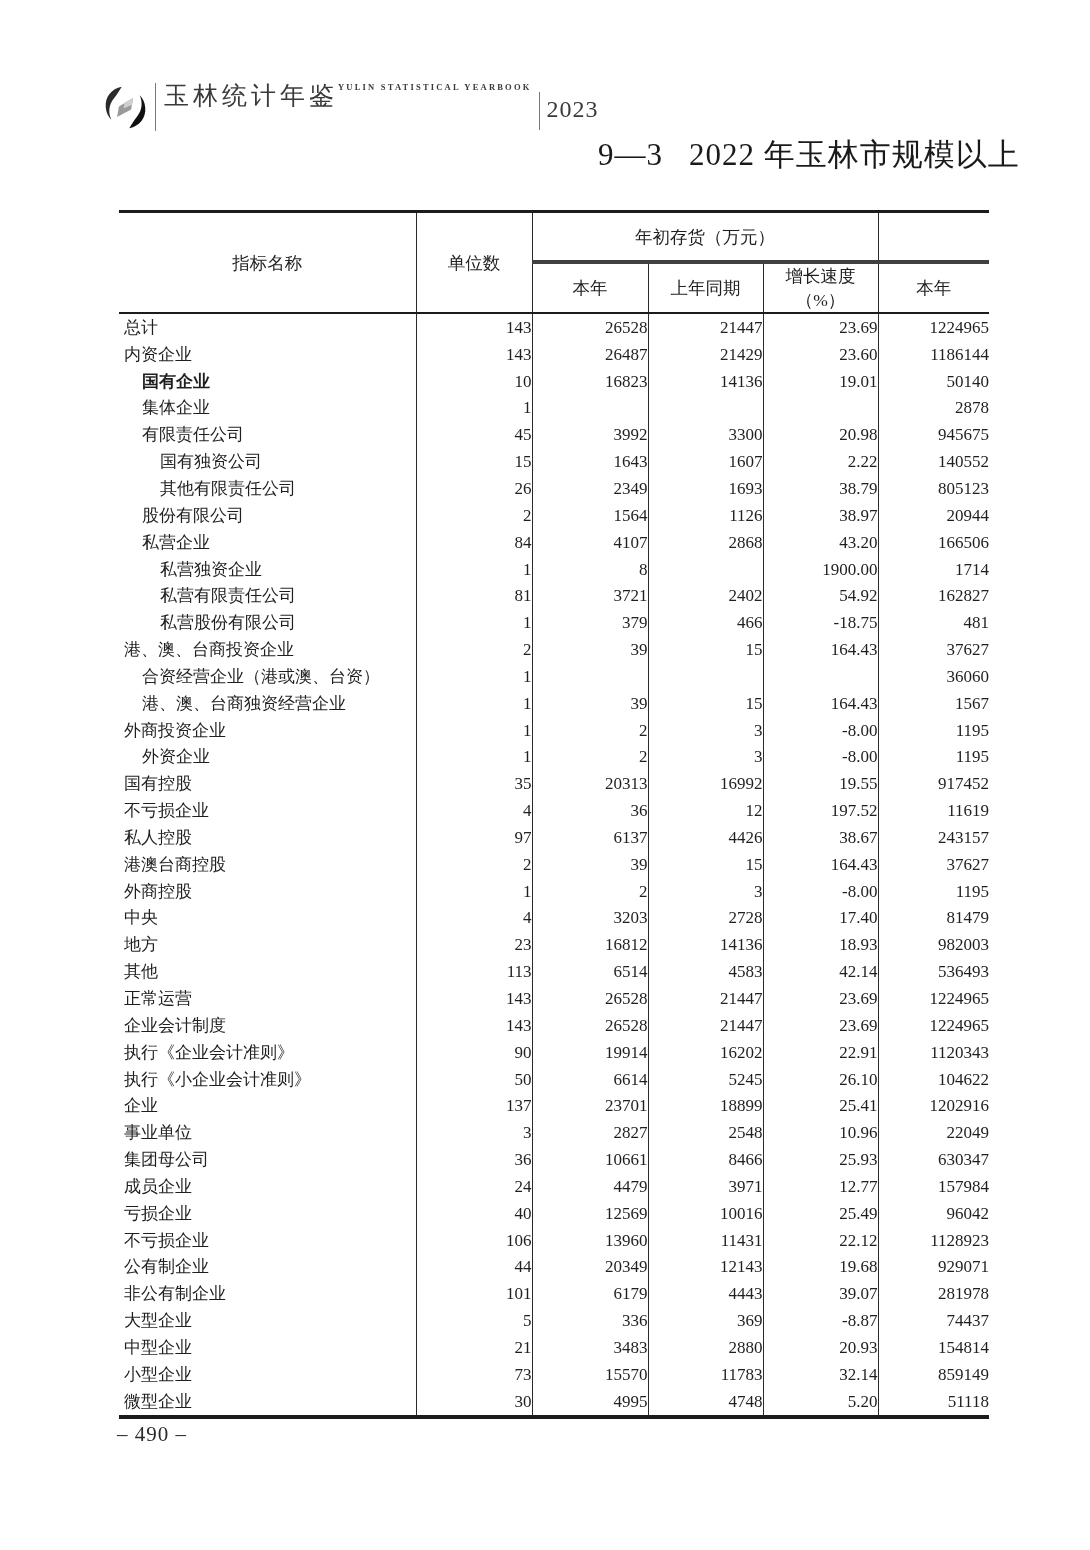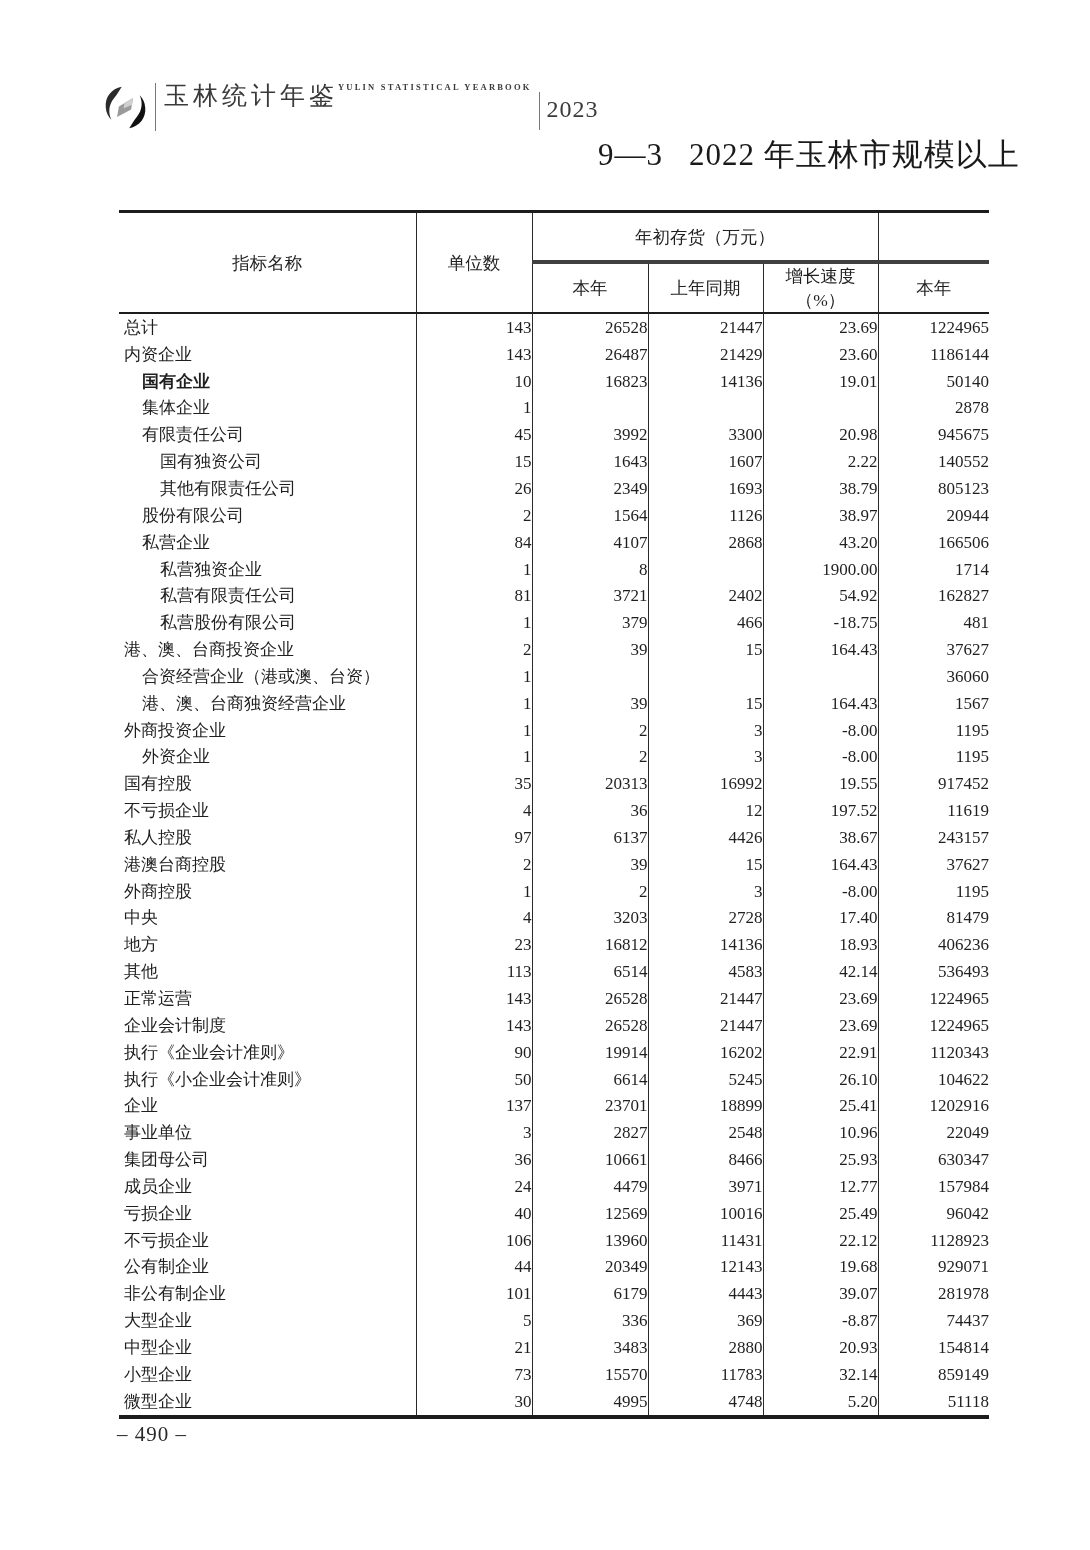--- a/index.html
+++ b/index.html
@@ -290,21 +290,21 @@
           <td class="td-num b-right">2728</td>
           <td class="td-num b-right">17.40</td>
           <td class="td-num">81479</td>
         </tr>
         <tr>
           <td class="td-label b-right" style="padding-left: 5px;">地方</td>
           <td class="td-num b-right">23</td>
           <td class="td-num b-right">16812</td>
           <td class="td-num b-right">14136</td>
           <td class="td-num b-right">18.93</td>
-          <td class="td-num">406236</td>
+          <td class="td-num">982003</td>
         </tr>
         <tr>
           <td class="td-label b-right" style="padding-left: 5px;">其他</td>
           <td class="td-num b-right">113</td>
           <td class="td-num b-right">6514</td>
           <td class="td-num b-right">4583</td>
           <td class="td-num b-right">42.14</td>
           <td class="td-num">536493</td>
         </tr>
         <tr>

